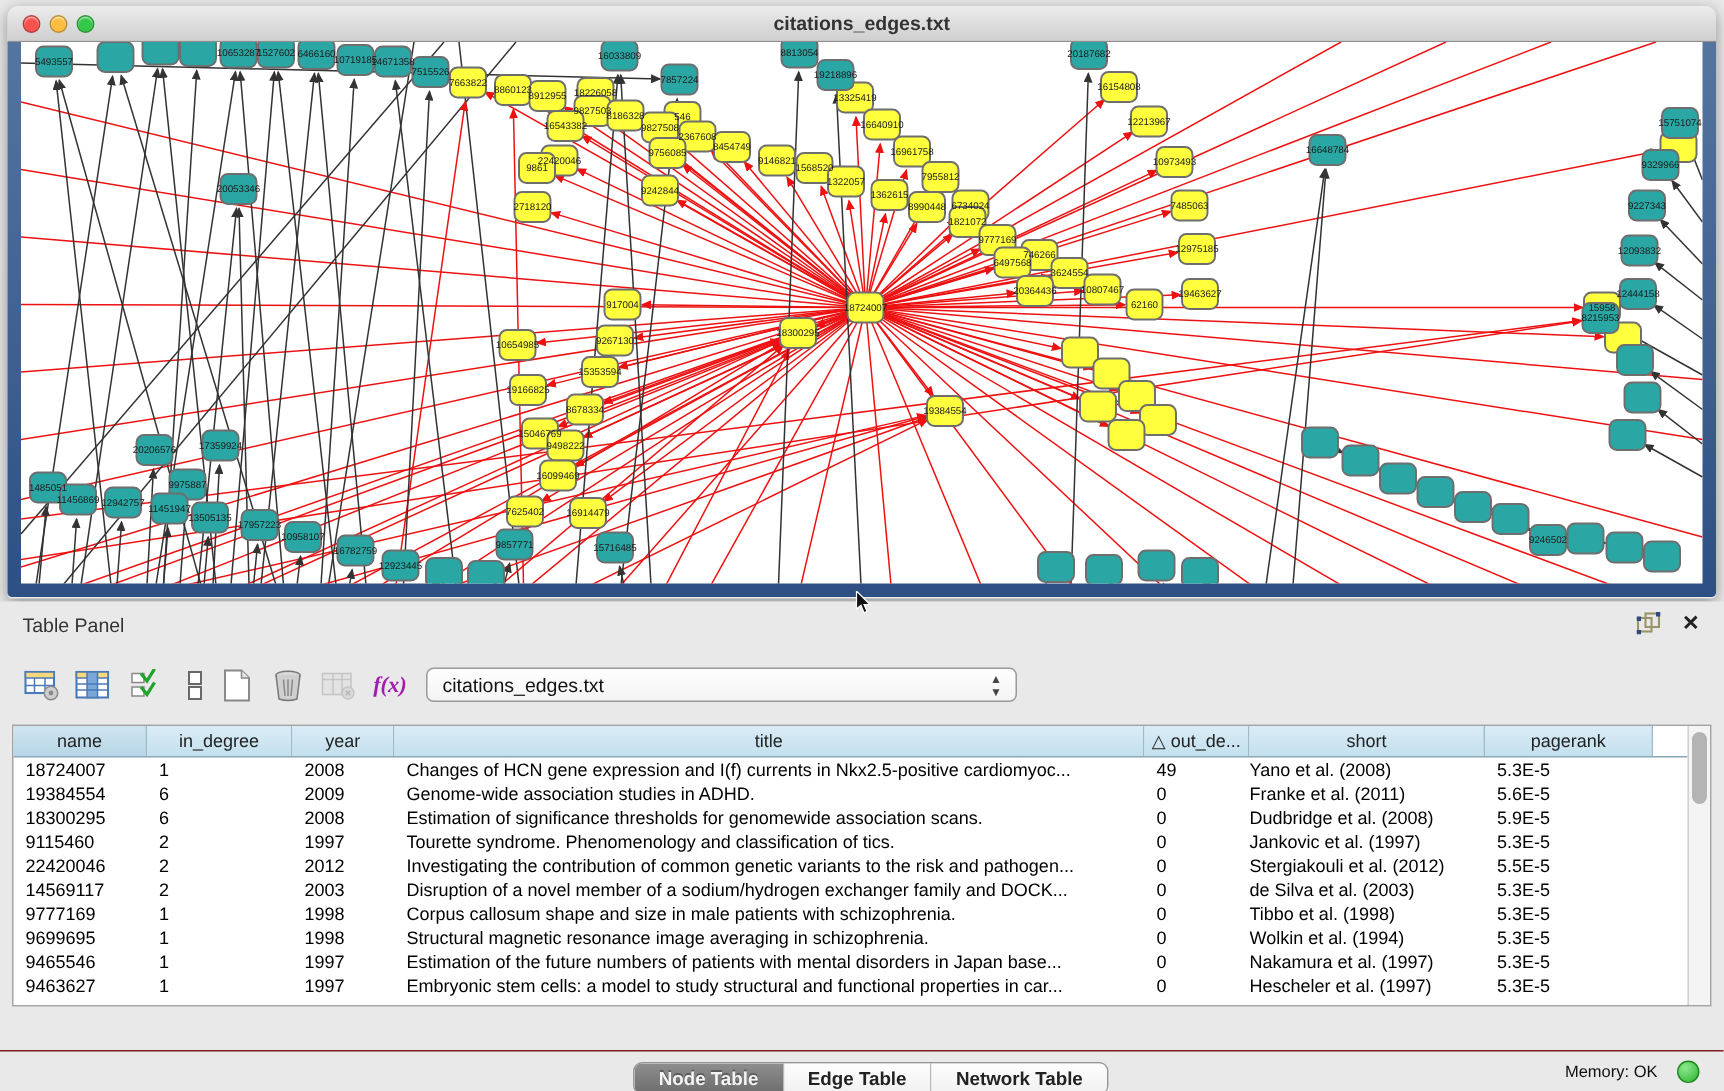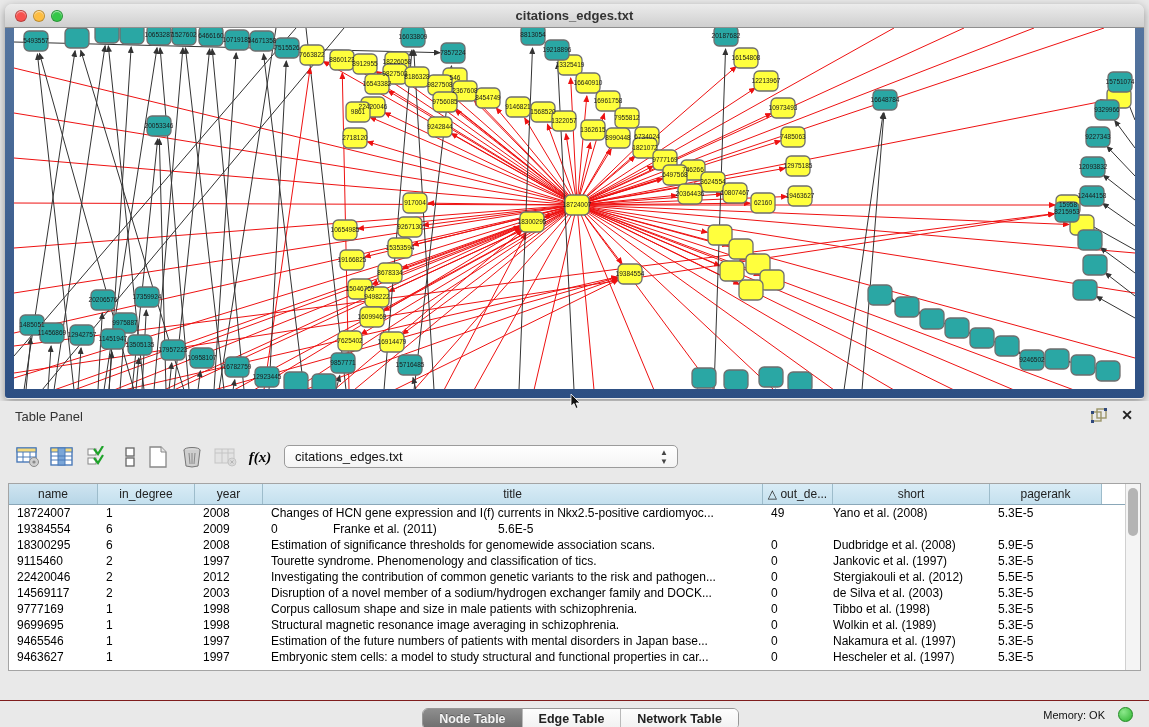--- a/index.html
+++ b/index.html
@@ -25,21 +25,21 @@
   
   .panel { position:absolute; left:0; top:401px; width:1149px; height:326px; background:#e9e9e9; }
   .panel-header { height:30px; position:relative; }
   .panel-title { position:absolute; left:15px; top:8px; font-size:13px; color:#333; }
   .float-ico { position:absolute; right:42px; top:7px; cursor:default; }
   .close-ico { position:absolute; right:16px; top:6px; font-size:14px; font-weight:bold; color:#222; }
   .toolbar { position:absolute; left:0; top:36px; height:42px; width:100%; }
   .tbtn { position:absolute; top:6px; width:28px; height:28px; border:0; background:transparent;
     display:flex; align-items:center; justify-content:center; }
   .fx { font-family:"Liberation Serif", serif; font-style:italic; font-weight:bold;
-    font-size:15px; color:#000000; }
+    font-size:15px; color:#a21caf; }
   .combo { position:absolute; left:284px; top:8px; width:394px; height:23px;
     background:linear-gradient(#ffffff,#f4f4f4); border:1px solid #9b9b9b; border-radius:5px;
     font-size:13px; color:#111; padding-left:10px; line-height:21px; }
   .combo .arrows { position:absolute; right:9px; top:2px; font-size:8px; color:#444;
     line-height:9px; text-align:center; }
   
   .tablebox { position:absolute; left:8px; top:82px; width:1133px; height:188px;
     background:#fff; border:1px solid #a4a4a4; }
   .thead { display:flex; height:21px; border-bottom:1px solid #8aa7b8; }
   .th { background:linear-gradient(#d9ecf6,#c4e0ee); border-right:1px solid #9dbccb;
@@ -586,20 +586,21 @@
           <div class="td" style="width: 68px;">2008</div>
           <div class="td" style="width: 500px;">Changes of HCN gene expression and I(f) currents in Nkx2.5-positive cardiomyoc...</div>
           <div class="td" style="width: 70px;">49</div>
           <div class="td center" style="width: 157px;">Yano et al. (2008)</div>
           <div class="td" style="width: 112px;">5.3E-5</div>
         </div>
         <div class="trow">
           <div class="td" style="width: 89px;">19384554</div>
           <div class="td" style="width: 97px;">6</div>
           <div class="td" style="width: 68px;">2009</div>
+          <div class="td" style="width: 500px;">Genome-wide association studies in ADHD.</div>
           <div class="td" style="width: 70px;">0</div>
           <div class="td center" style="width: 157px;">Franke et al. (2011)</div>
           <div class="td" style="width: 112px;">5.6E-5</div>
         </div>
         <div class="trow">
           <div class="td" style="width: 89px;">18300295</div>
           <div class="td" style="width: 97px;">6</div>
           <div class="td" style="width: 68px;">2008</div>
           <div class="td" style="width: 500px;">Estimation of significance thresholds for genomewide association scans.</div>
           <div class="td" style="width: 70px;">0</div>
@@ -641,21 +642,21 @@
           <div class="td" style="width: 70px;">0</div>
           <div class="td center" style="width: 157px;">Tibbo et al. (1998)</div>
           <div class="td" style="width: 112px;">5.3E-5</div>
         </div>
         <div class="trow">
           <div class="td" style="width: 89px;">9699695</div>
           <div class="td" style="width: 97px;">1</div>
           <div class="td" style="width: 68px;">1998</div>
           <div class="td" style="width: 500px;">Structural magnetic resonance image averaging in schizophrenia.</div>
           <div class="td" style="width: 70px;">0</div>
-          <div class="td center" style="width: 157px;">Wolkin et al. (1989)</div>
+          <div class="td center" style="width: 157px;">Wolkin et al. (1994)</div>
           <div class="td" style="width: 112px;">5.3E-5</div>
         </div>
         <div class="trow">
           <div class="td" style="width: 89px;">9465546</div>
           <div class="td" style="width: 97px;">1</div>
           <div class="td" style="width: 68px;">1997</div>
           <div class="td" style="width: 500px;">Estimation of the future numbers of patients with mental disorders in Japan base...</div>
           <div class="td" style="width: 70px;">0</div>
           <div class="td center" style="width: 157px;">Nakamura et al. (1997)</div>
           <div class="td" style="width: 112px;">5.3E-5</div>

